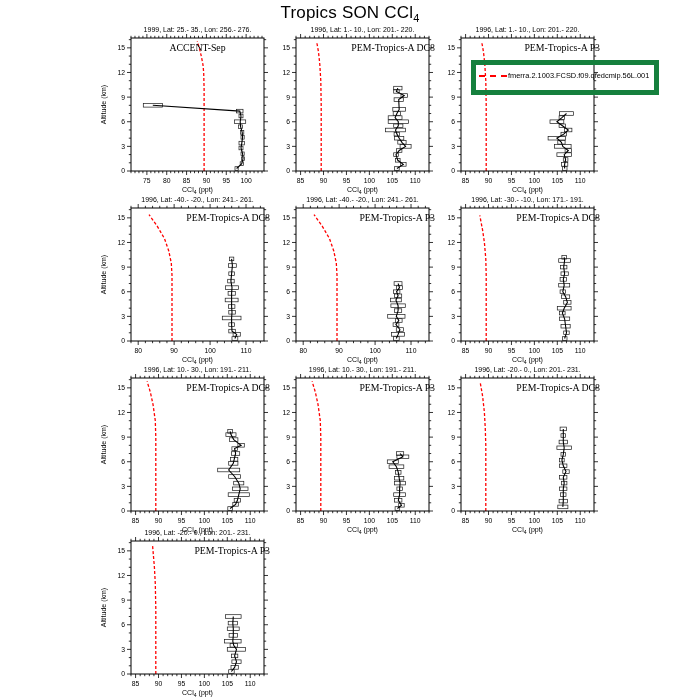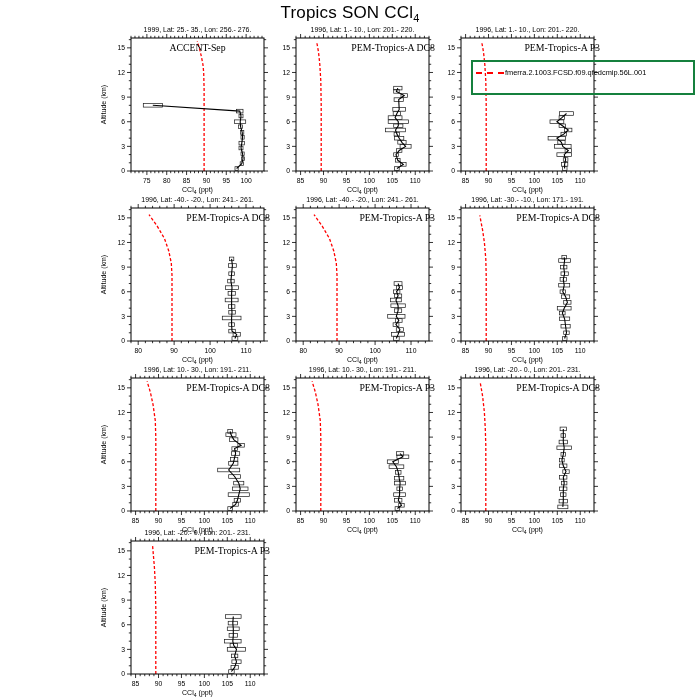--- a/index.html
+++ b/index.html
@@ -2,22 +2,22 @@
 <html><head>
 <meta charset="utf-8">
 <style>
   html,body{margin:0;padding:0;background:#fff;}
   .page{position:relative;width:700px;height:700px;background:#fff;overflow:hidden;
         font-family:"Liberation Sans","DejaVu Sans",sans-serif;color:#000;}
   .main-title{position:absolute;top:3px;left:0;width:700px;text-align:center;
               font-size:17px;letter-spacing:.2px;}
   .main-title .sub{font-size:11px;vertical-align:-4px;}
   #plots{position:absolute;top:0;left:0;}
-  .legend{position:absolute;left:471px;top:60px;width:224px;height:35px;
-          border:2px solid #15803d;box-sizing:border-box;padding:4px 12px 0 3px;
+  .legend{position:absolute;left:471px;top:60px;width:188px;height:35px;
+          border:5px solid #15803d;box-sizing:border-box;padding:4px 12px 0 3px;
           font-size:7.4px;line-height:1;background:transparent;z-index:5;}
   .legend-row{height:13px;display:flex;align-items:center;white-space:nowrap;}
   .sample{display:inline-block;width:28px;flex:0 0 28px;margin-right:1px;}
   .sample.model{border-top:2px dashed #ff0000;}
   .sample.data{border-top:1.2px solid #000;}
 </style>
 </head>
 <body>
 
 <div class="page">

